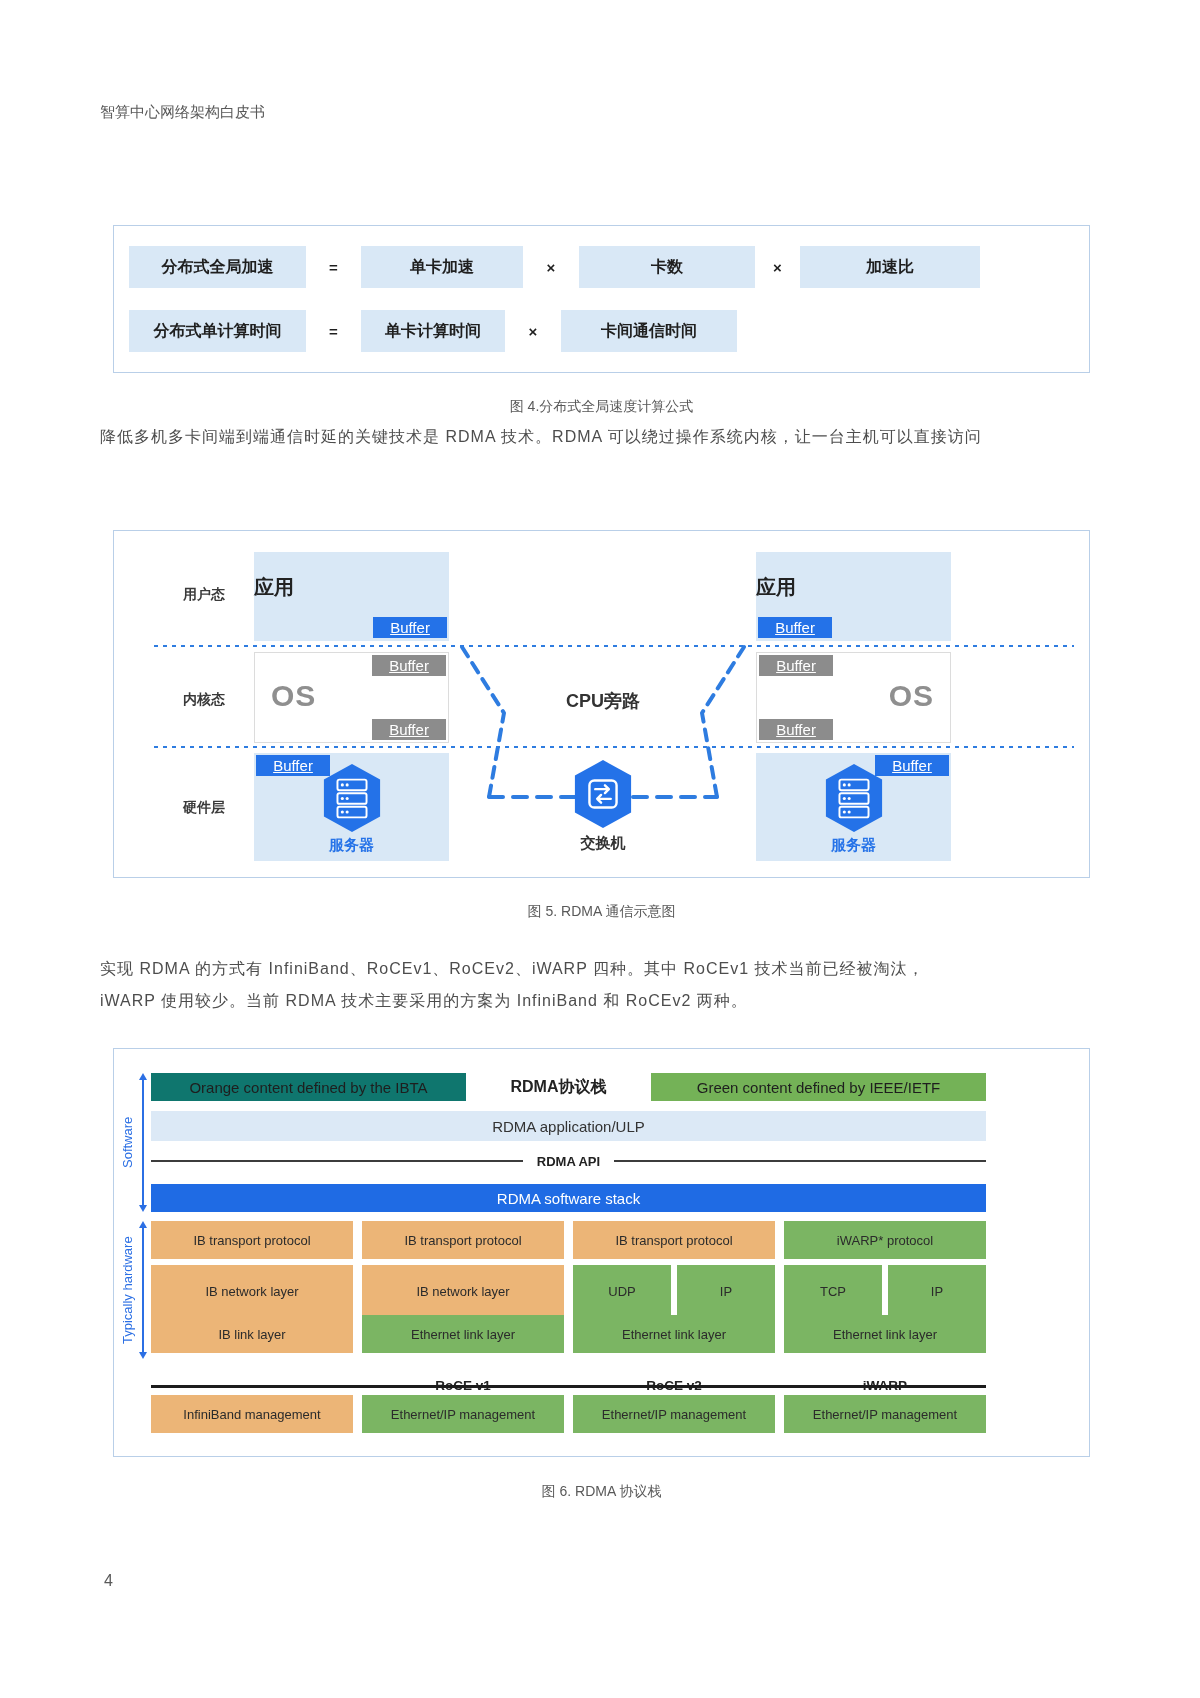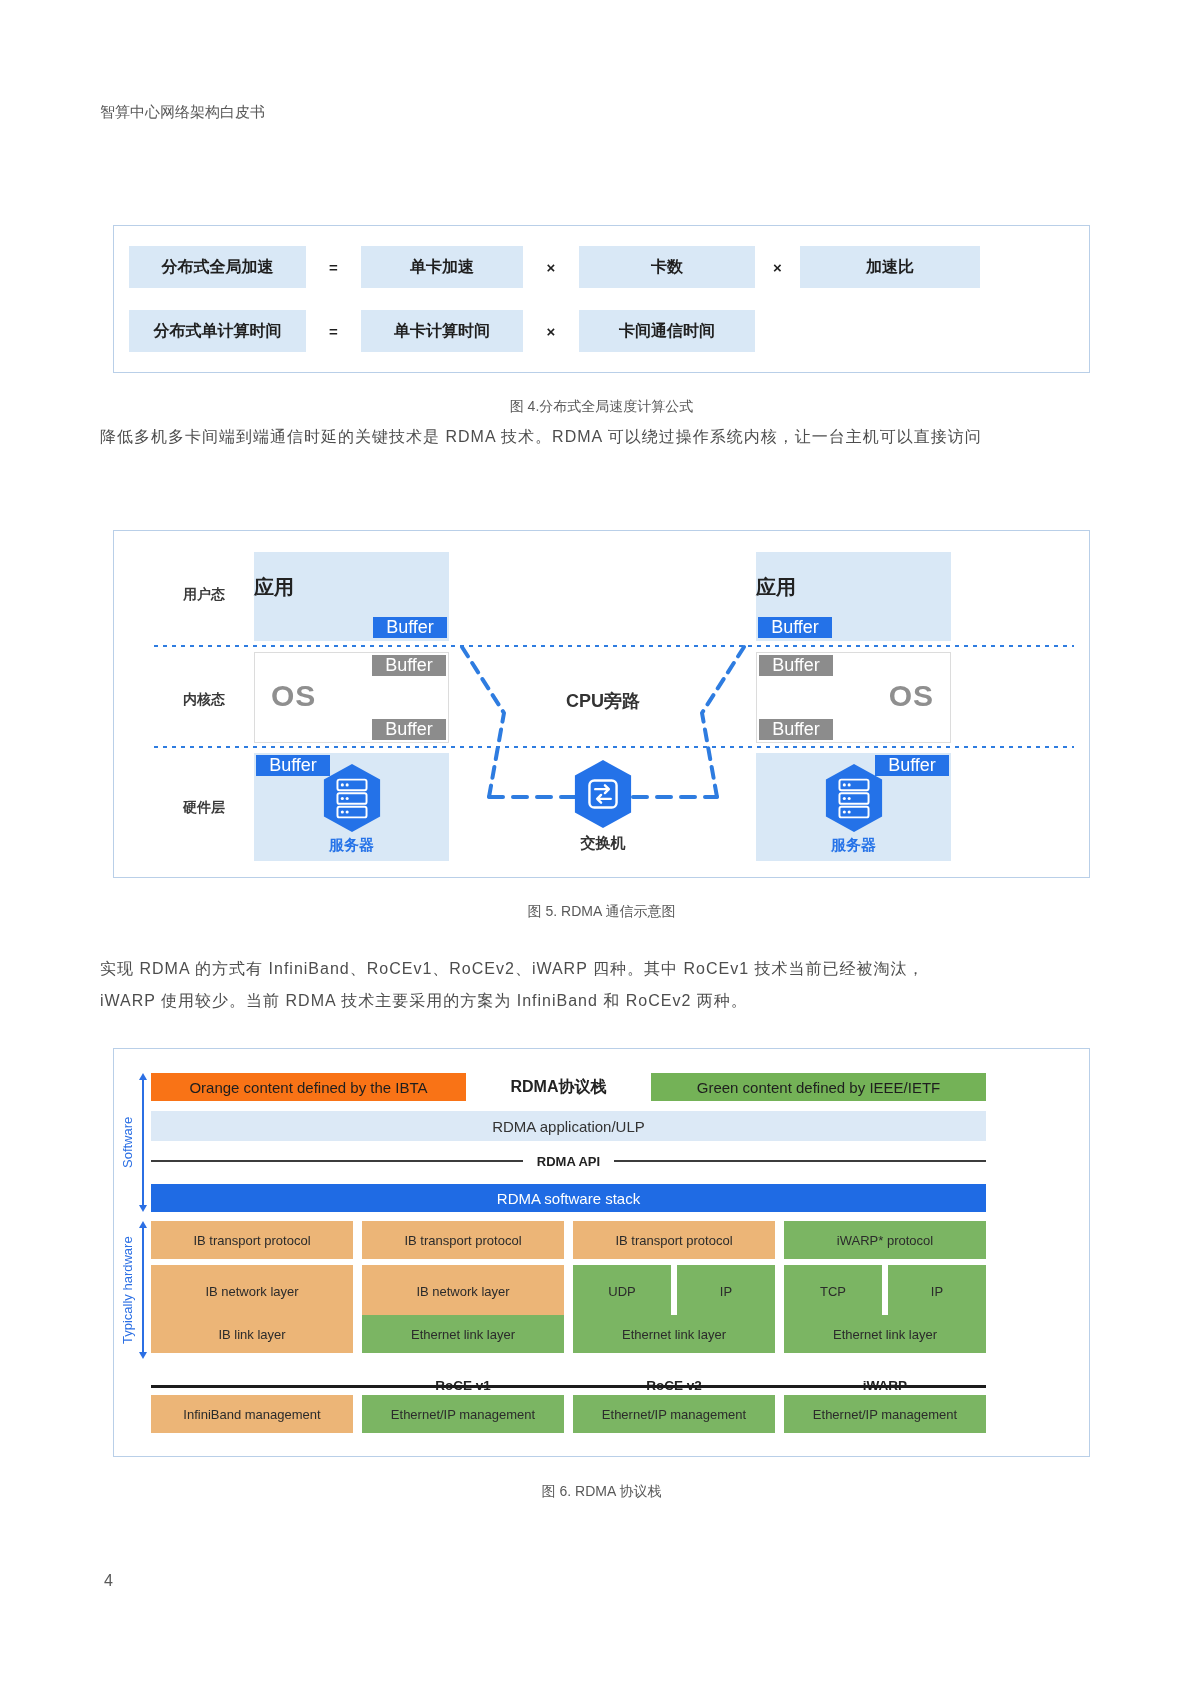--- a/index.html
+++ b/index.html
@@ -39,35 +39,35 @@
   
   .layer-label { position:absolute; width:70px; text-align:center; font-size:14px; font-weight:600; color:#3a3a3a; }
   .host-col { position:absolute; width:195px; }
   .appbox { position:absolute; top:21px; height:89px; width:195px; background:#d9e8f6; }
   .appbox .t { position:absolute; top:22px; left:0; width:100%; text-align:left; font-size:20px; font-weight:bold; color:#222; }
   .osbox { position:absolute; top:121px; height:91px; width:195px; background:#fff; border:1px solid #dcdcdc; }
   .os-t { position:absolute; top:26px; font-size:30px; font-weight:bold; color:#8f8f8f; letter-spacing:1px; }
   .hwbox { position:absolute; top:222px; height:108px; width:195px; background:#d9e8f6; }
   .chip {
     position:absolute; width:74px; height:21px; display:flex; align-items:center; justify-content:center;
-    font-size:18px; color:#fff;
+    font-size:15px; color:#fff;text-decoration:underline;
   }
   .chip.blue { background:#2472e8; }
   .chip.gray { background:#8c8c8c; }
   .hexicon { position:absolute; width:62px; height:70px; left:50%; transform:translateX(-50%); }
   .hwname { position:absolute; bottom:6px; left:0; width:100%; text-align:center; font-size:15px; font-weight:bold; color:#2673e8; }
   .cpu-bypass { position:absolute; left:408px; top:158px; width:162px; text-align:center; font-size:18px; font-weight:bold; color:#333; }
   .switch-group { position:absolute; left:458px; top:228px; width:62px; }
   .switch-label { position:absolute; left:429px; top:303px; width:120px; text-align:center; font-size:15px; font-weight:bold; color:#333; }
 
   
   .f6content { position:absolute; left:37px; top:0; width:835px; height:100%; }
   .f6hdr { position:absolute; top:24px; left:0; width:835px; height:28px; display:flex; align-items:stretch; }
   .legend { display:flex; align-items:center; justify-content:center; font-size:15px; color:#1e1e1e; }
-  .legend.orange { width:315px; background:#f97316; }
+  .legend.orange { width:315px; background:#0f766e; }
   .legend.green  { width:335px; background:#74b257; }
   .f6title { flex:1; display:flex; align-items:center; justify-content:center; font-size:16px; font-weight:bold; color:#222; }
   .f6approw { position:absolute; top:62px; left:0; width:835px; height:30px; background:#dce9f6;
     display:flex; align-items:center; justify-content:center; font-size:15px; color:#333; }
   .f6apirow { position:absolute; top:102px; left:0; width:835px; height:20px; display:flex; align-items:center; }
   .f6apirow .ln { flex:1; height:2px; background:#3c3c3c; }
   .f6apirow .tx { margin:0 14px; font-size:13px; font-weight:bold; color:#222; }
   .f6stackrow { position:absolute; top:135px; left:0; width:835px; height:28px; background:#1f6be4;
     display:flex; align-items:center; justify-content:center; font-size:15px; color:#fff; }
   .f6grid { position:absolute; top:172px; left:0; width:835px; }
@@ -98,21 +98,21 @@
     <div class="f4op" style="width:55px;">=</div>
     <div class="f4cell" style="width:162px;">单卡加速</div>
     <div class="f4op" style="width:56px;">×</div>
     <div class="f4cell" style="width:176px;">卡数</div>
     <div class="f4op" style="width:45px;">×</div>
     <div class="f4cell" style="width:180px;">加速比</div>
   </div>
   <div class="f4row" style="top:84px;">
     <div class="f4cell" style="width:177px;">分布式单计算时间</div>
     <div class="f4op" style="width:55px;">=</div>
-    <div class="f4cell" style="width:162px;">单卡计算时间</div>
+    <div class="f4cell" style="width:144px;">单卡计算时间</div>
     <div class="f4op" style="width:56px;">×</div>
     <div class="f4cell" style="width:176px;">卡间通信时间</div>
   </div>
 </div>
 <div class="caption" style="top:398px;">图 4.分布式全局速度计算公式</div>
 
 <div class="para" style="top:422px;">
   <div>降低多机多卡间端到端通信时延的关键技术是 RDMA 技术。RDMA 可以绕过操作系统内核，让一台主机可以直接访问</div>
 </div>
 

